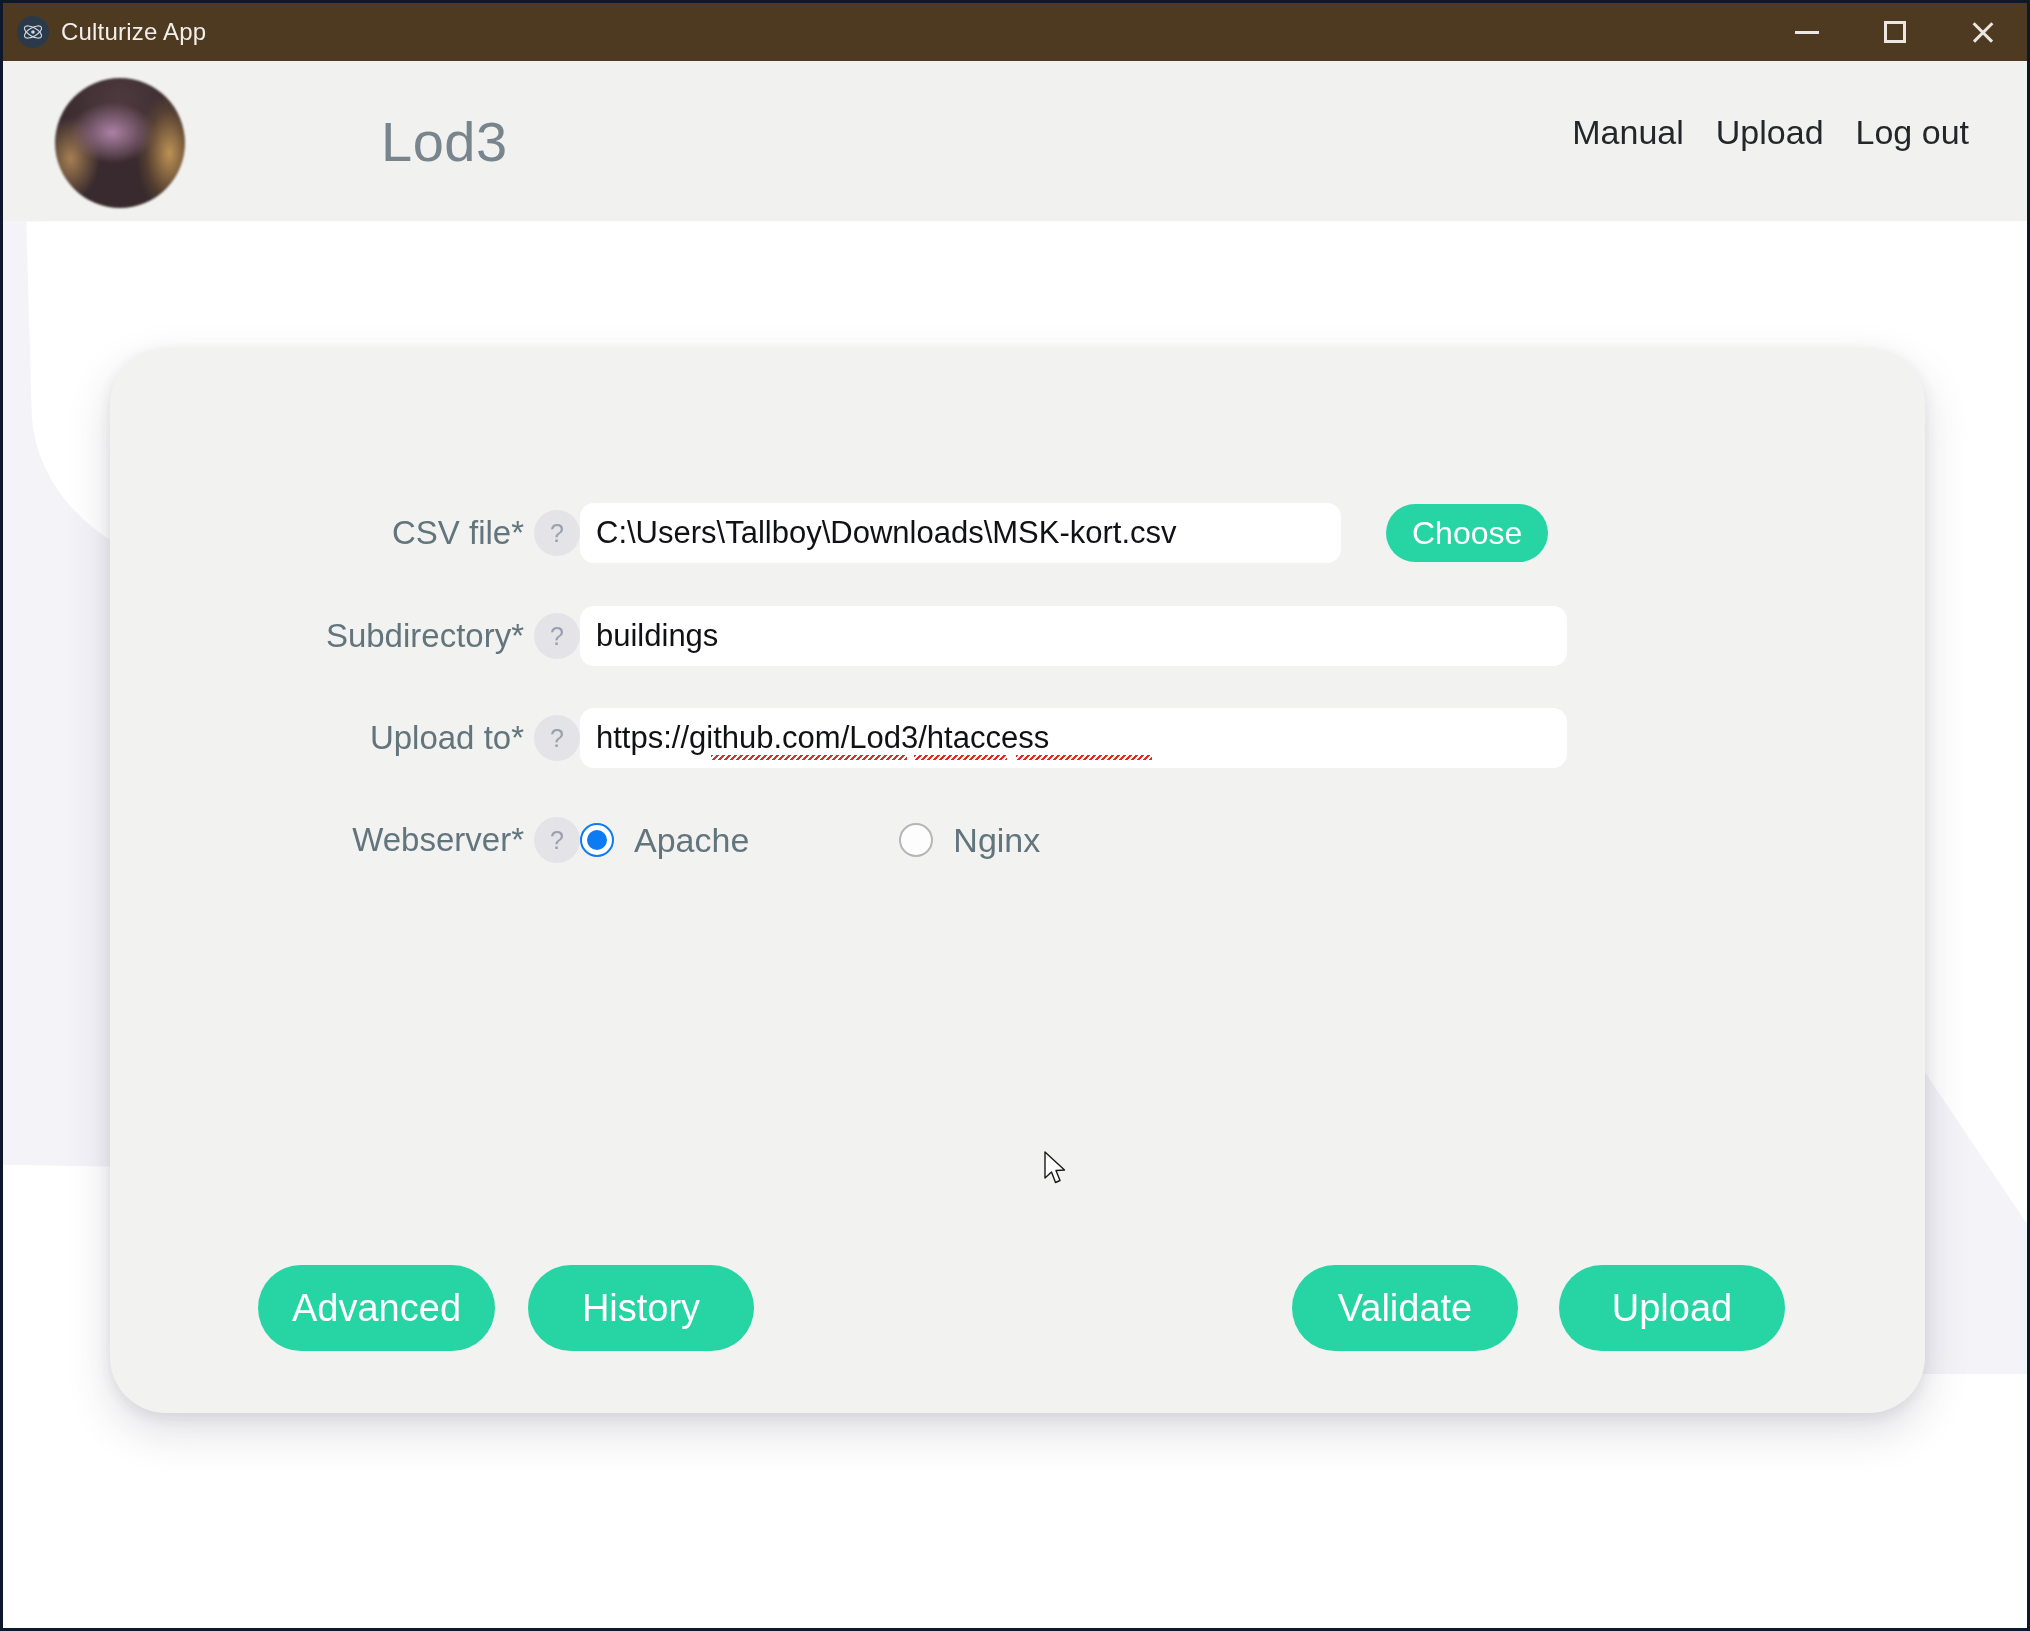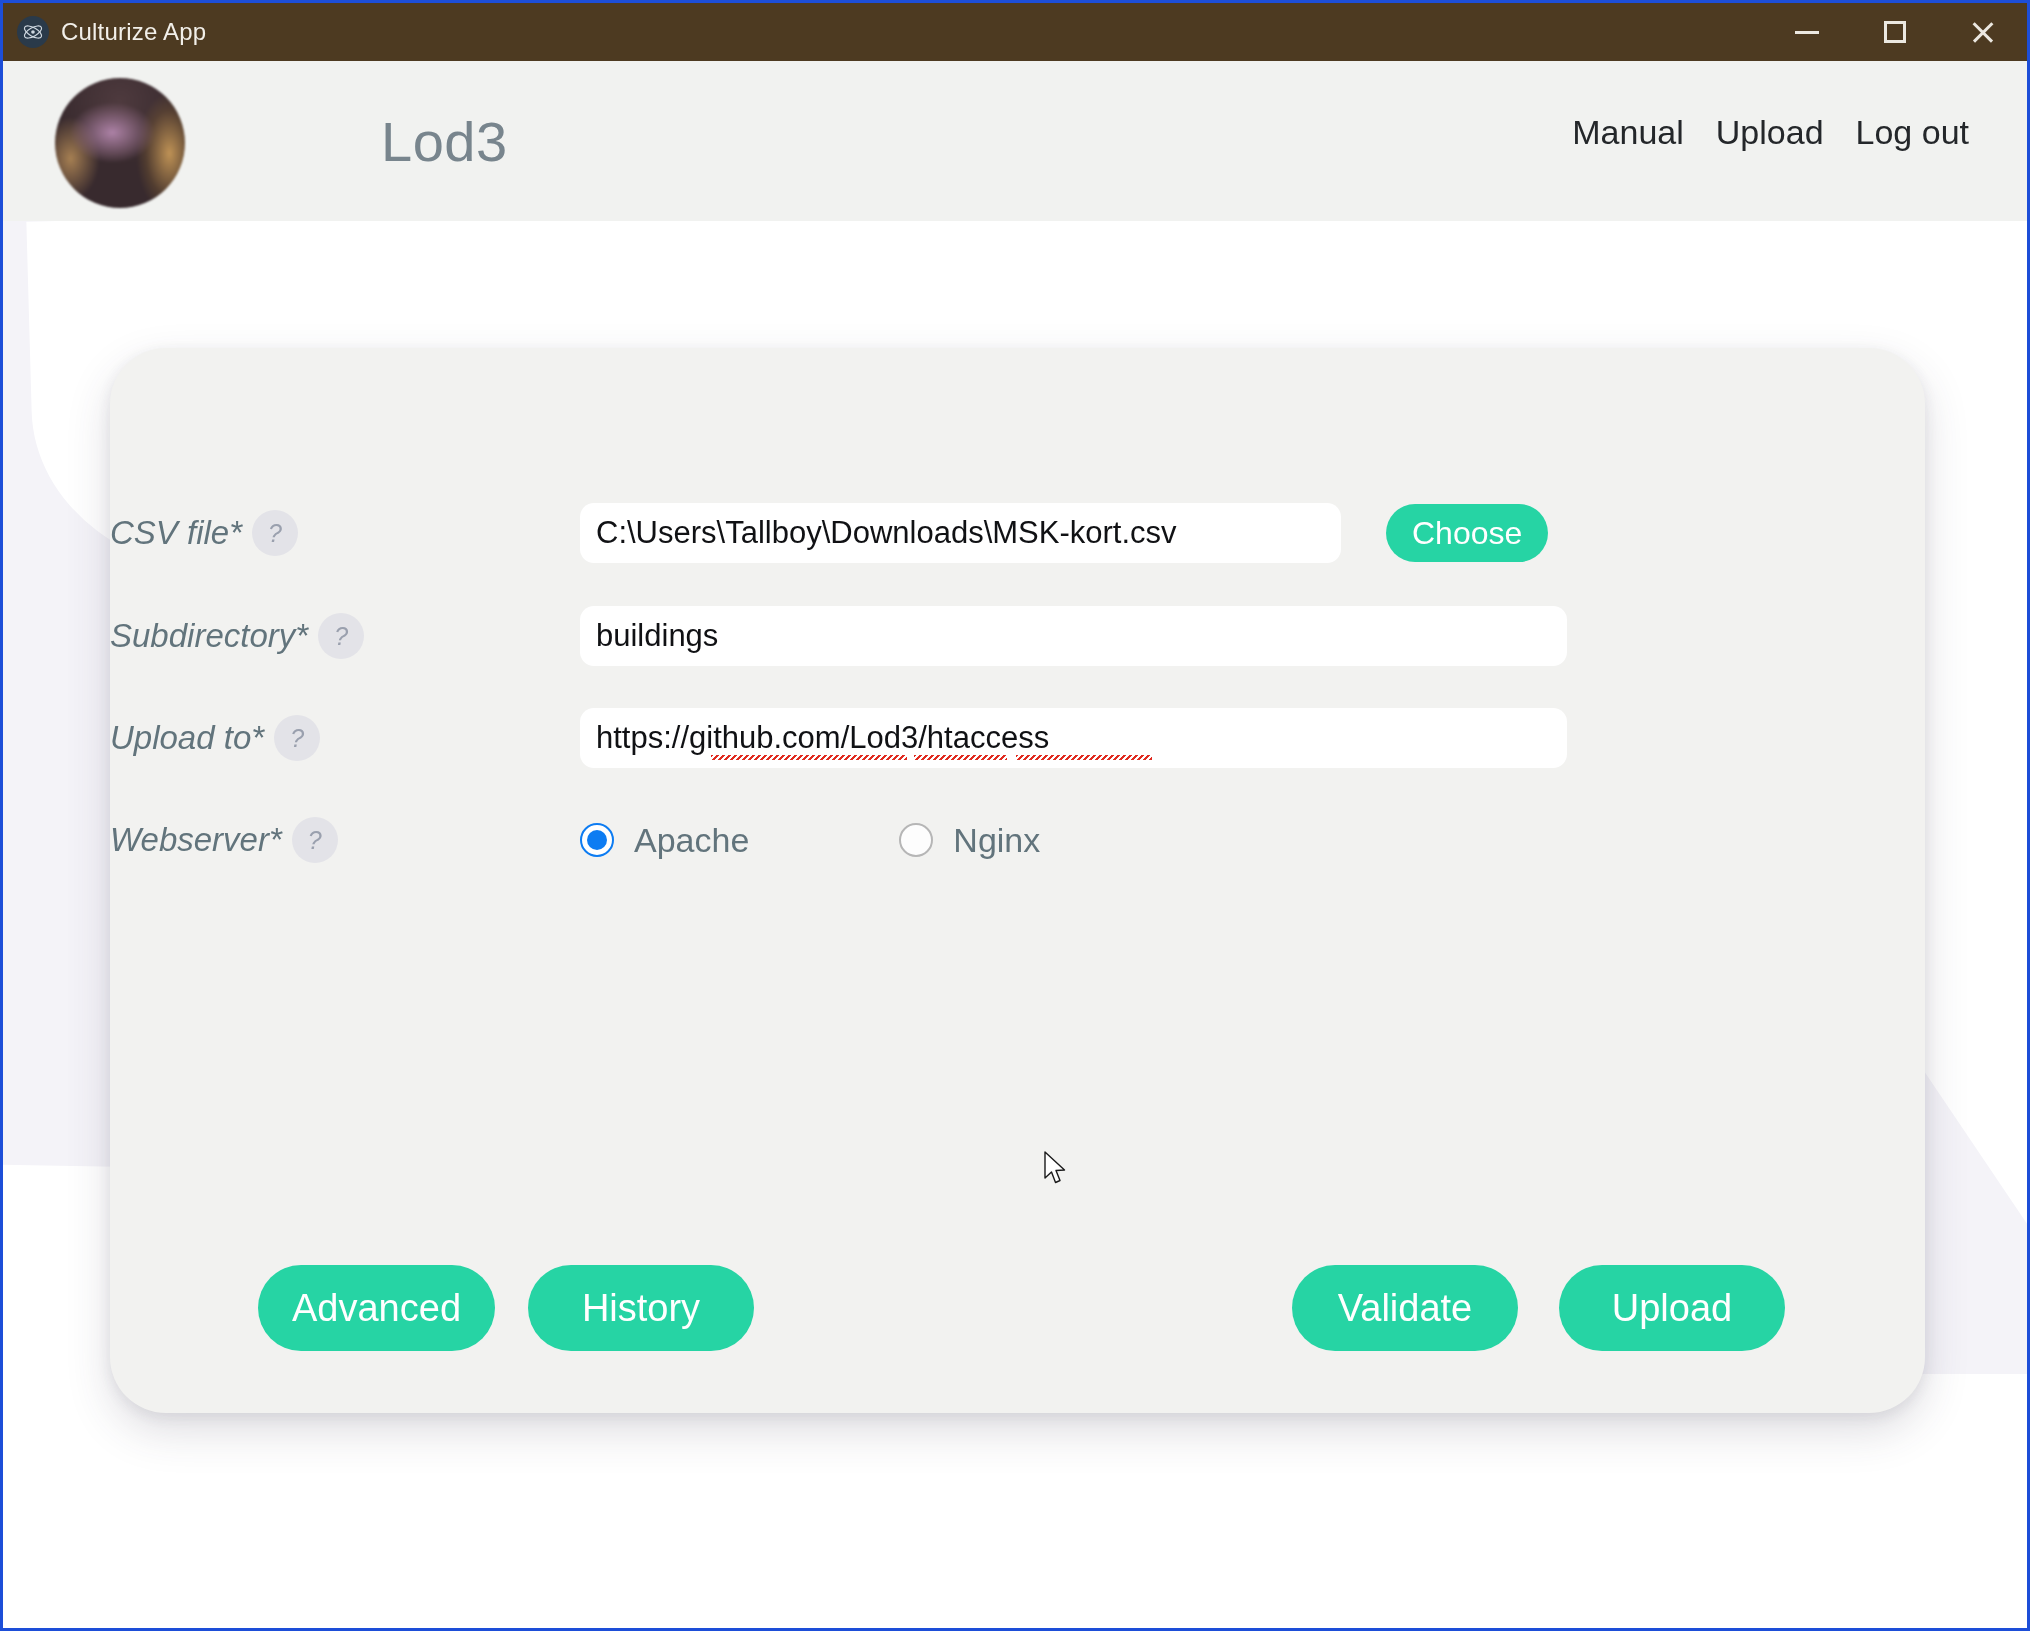--- a/index.html
+++ b/index.html
@@ -10,21 +10,21 @@
     overflow: hidden;
     font-family: "Liberation Sans", sans-serif;
     background: #ffffff;
   }
 
   
   #window {
     position: relative;
     width: 2030px;
     height: 1631px;
-    border: 3px solid #1d4ed8;
+    border: 3px solid #0f172a;
     background: #e5e5e5;
     overflow: hidden;
   }
 
   
   #titlebar {
     position: absolute;
     top: 0; left: 0;
     width: 100%;
     height: 58px;
@@ -186,26 +186,24 @@
     align-items: center;
     height: 70px;
   }
   .row-csv    { top: 150px; }
   .row-subdir { top: 253px; }
   .row-upload { top: 355px; }
   .row-server { top: 457px; }
 
   .lbl-wrap {
     width: 470px;
-    padding-right: 22px;
     display: flex;
     align-items: center;
-    justify-content: flex-start;
+    justify-content: flex-end;
     gap: 10px;
-    font-style: italic;
   }
   .lbl {
     font-size: 33px;
     color: #62747c;
     white-space: nowrap;
   }
   .help {
     width: 46px; height: 46px;
     border-radius: 50%;
     background: #e3e3e8;

